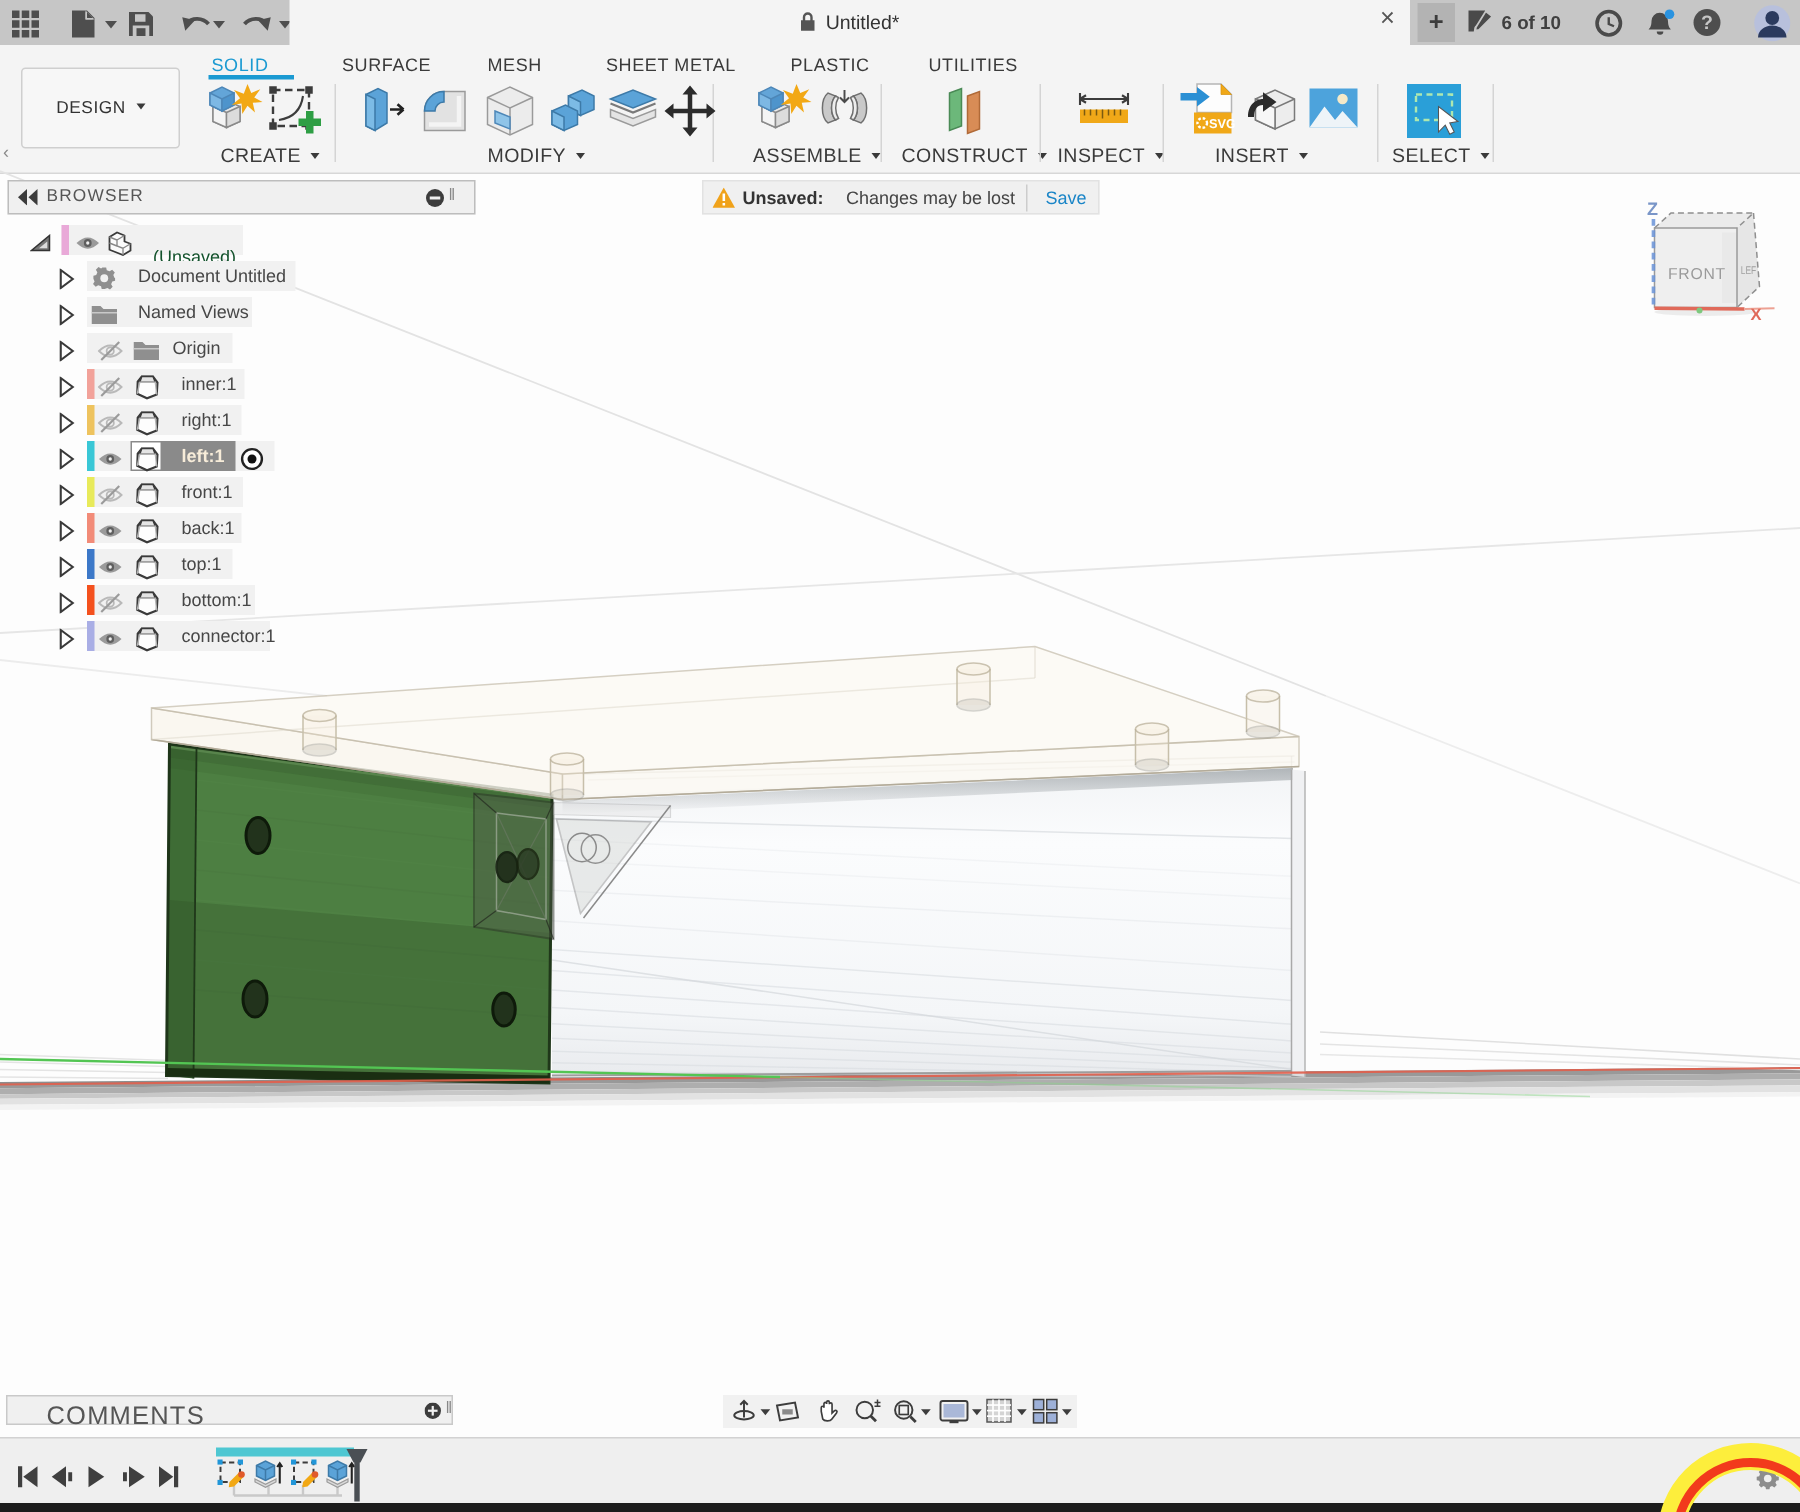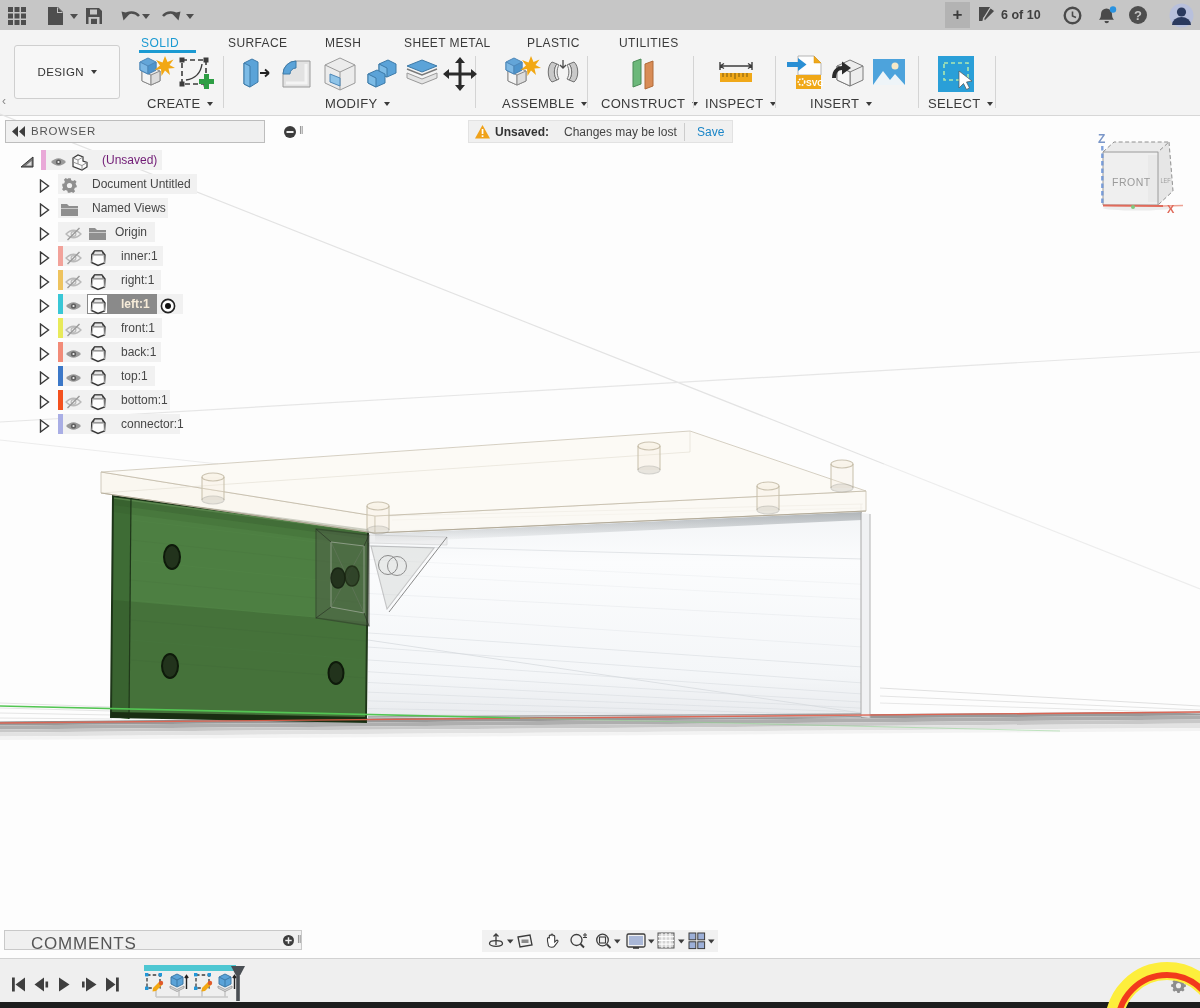--- a/index.html
+++ b/index.html
@@ -37,20 +37,27 @@
       <rect x="82" y="3.5" width="7" height="5" fill="#c6c6c6"></rect>
       <rect x="80.5" y="11" width="11" height="7" fill="#c6c6c6"></rect>
       <rect x="83" y="12.8" width="6" height="5.2" fill="#4e4e4e"></rect>
   <path d="M131 10 C127 5.5 120 5.5 116.5 9.5" stroke="#4e4e4e" stroke-width="2.6" fill="none"></path>
       <polygon points="113.5,5.5 122,7.5 115.5,14.5" fill="#4e4e4e"></polygon>
   <path d="M134 8 L142 8 L138 13 Z"></path>
   <path d="M155 10 C159 5.5 166 5.5 169.5 9.5" stroke="#4e4e4e" stroke-width="2.6" fill="none"></path>
       <polygon points="172.5,5.5 164,7.5 170.5,14.5" fill="#4e4e4e"></polygon>
   <path d="M178 8 L186 8 L182 13 Z"></path>
  </svg>
+ <div class="abs" id="tab">
+  <span style="font-size:13px;color:#333;line-height:30px"><svg width="11" height="13" viewBox="0 0 11 13" style="vertical-align:-2px;margin-right:6px">
+          <rect x="1" y="5.5" width="9" height="7" fill="#555"></rect>
+          <path d="M3 6 V3.5 a2.5 2.5 0 0 1 5 0 V6" fill="none" stroke="#555" stroke-width="1.6"></path>
+        </svg>Untitled*</span>
+  <span class="abs" style="left:727px;top:2px;font-size:17px;color:#555">×</span>
+ </div>
  <div class="abs" style="left:945px;top:2px;width:25px;height:26px;background:#b3b3b3;text-align:center;font-size:17px;color:#3c3c3c;line-height:25px;font-weight:bold">+</div>
  <svg class="abs" style="left:977px;top:6px" width="22" height="18" viewBox="0 0 22 18">
    <path d="M2 1 L13 1 L13 5 L6 12 L5.5 15 L2 15 Z" fill="#4a4a4a"></path>
    <path d="M13.5 1.5 L18 5 L9 14 L6.5 14.5 L7 12 Z" fill="#4a4a4a" stroke="#c6c6c6" stroke-width="1.2"></path>
  </svg>
  <div class="abs" style="left:1001px;top:8px;font-size:12.5px;color:#404040;font-weight:bold">6 of 10</div>
  <svg class="abs" style="left:1063px;top:6px" width="19" height="19" viewBox="0 0 19 19">
       <circle cx="9.5" cy="9.5" r="7.8" fill="none" stroke="#4a4a4a" stroke-width="2.4"></circle>
       <path d="M9.5 5.5 L9.5 10 L13 11.5" fill="none" stroke="#4a4a4a" stroke-width="1.6"></path>
     </svg>
@@ -383,21 +390,21 @@
  <line x1="779" y1="486" x2="779" y2="510" stroke="#c7bfaa" stroke-width="1"></line>
  <ellipse cx="768" cy="510" rx="11" ry="4" fill="#ccc8bd" opacity=".4" stroke="#979792" stroke-width="1.1"></ellipse>
  <ellipse cx="768" cy="486" rx="11" ry="4" fill="#f8f2e6" opacity=".75" stroke="#bbb19a" stroke-width="1.1"></ellipse>
 </g>
 </g>
 
 <line x1="0" y1="723" x2="1200" y2="712" stroke="#e2604d" stroke-width="1.4" opacity=".9"></line>
 <line x1="0" y1="706" x2="520" y2="718" stroke="#53c553" stroke-width="1.6"></line>
 <line x1="520" y1="718" x2="1060" y2="731" stroke="#8cd48c" stroke-width="1.1" opacity=".5"></line>
 </svg>
-<div class="abs" style="left:5px;top:120px;width:260px;height:23px;background:#f0f0f0;border:1px solid #bdbdbd">
+<div class="abs" style="left:5px;top:120px;width:312px;height:23px;background:#f0f0f0;border:1px solid #bdbdbd">
  <svg class="abs" style="left:6px;top:5px" width="14" height="11" viewBox="0 0 14 11" fill="#3c3c3c">
       <path d="M6 0 L6 11 L0 5.5 Z"></path>
       <path d="M13 0 L13 11 L7 5.5 Z"></path>
     </svg>
  <span class="abs" style="left:25px;top:4px;font-size:11.5px;color:#555;letter-spacing:.8px">BROWSER</span>
  <svg class="abs" style="left:278px;top:5px" width="12" height="12" viewBox="0 0 12 12">
       <circle cx="6" cy="6" r="6" fill="#3c3c3c"></circle>
       <rect x="2.5" y="5" width="7" height="2" fill="#f0f0f0"></rect>
     </svg>
  <span class="abs" style="left:293px;top:3px;font-size:11px;color:#888">‖</span>
@@ -411,21 +418,21 @@
 <div class="abs" style="left:41px;top:150px;width:5px;height:20px;background:#e9a9d8"></div>
 <svg class="abs" style="left:50px;top:156px" width="17" height="12" viewBox="0 0 17 12">
       <path d="M1 6 Q8.5 -1.5 16 6 Q8.5 13.5 1 6 Z" fill="#9a9a9a"></path>
       <circle cx="8.5" cy="6" r="2.6" fill="#5f5f5f"></circle>
       <circle cx="8.5" cy="6" r="1.1" fill="#eee"></circle>
     </svg>
 <svg class="abs" style="left:71px;top:153px" width="19" height="18" viewBox="0 0 19 18">
       <path d="M2 5 L7 2 L12 4 L12 8 L16 9.5 L16 14 L11 17 L2 13.5 Z" fill="#fbfbfb" stroke="#3a3a3a" stroke-width="1.2"></path>
       <path d="M2 5 L7 7 L7 11 L11 12.5 L11 17 M7 7 L12 4 M7 11 L2 9 M11 12.5 L16 9.5" fill="none" stroke="#888" stroke-width=".9"></path>
     </svg>
-<span class="abs" style="left:102px;top:153px;color:#701a75">(Unsaved)</span>
+<span class="abs" style="left:102px;top:164px;color:#14532d">(Unsaved)</span>
 <div class="abs" style="left:58px;top:174px;width:139px;height:20px;background:#f1f1f1"></div>
 <svg class="abs" style="left:39px;top:179px" width="11" height="14" viewBox="0 0 11 14">
       <path d="M1.5 1 L9.5 7 L1.5 13 Z" fill="#fdfdfd" stroke="#3a3a3a" stroke-width="1.4"></path>
     </svg>
 <svg class="abs" style="left:61px;top:177px" width="17" height="17" viewBox="0 0 17 17">
       <path fill="#8f8f8f" d="M7 0 L10 0 L10.5 2.2 L12.7 3.1 L14.7 1.9 L16.8 4 L15.6 6 L16.5 8.2 L17 8.5 L17 10.5 L14.8 11 L13.9 13.2 L15.1 15.2 L13 17.3 L11 16.1 L8.8 17 L8.5 17 L6.5 17 L6 14.8 L3.8 13.9 L1.8 15.1 L-0.3 13 L0.9 11 L0 8.8 L0 6.5 L2.2 6 L3.1 3.8 L1.9 1.8 L4 -0.3 L6 0.9 Z" transform="scale(.85) translate(1.5,1.5)"></path>
       <circle cx="8.5" cy="8.5" r="2.6" fill="#f1f1f1"></circle>
     </svg>
 <span class="abs" style="left:92px;top:177px">Document Untitled</span>
 <div class="abs" style="left:58px;top:198px;width:110px;height:20px;background:#f1f1f1"></div>

